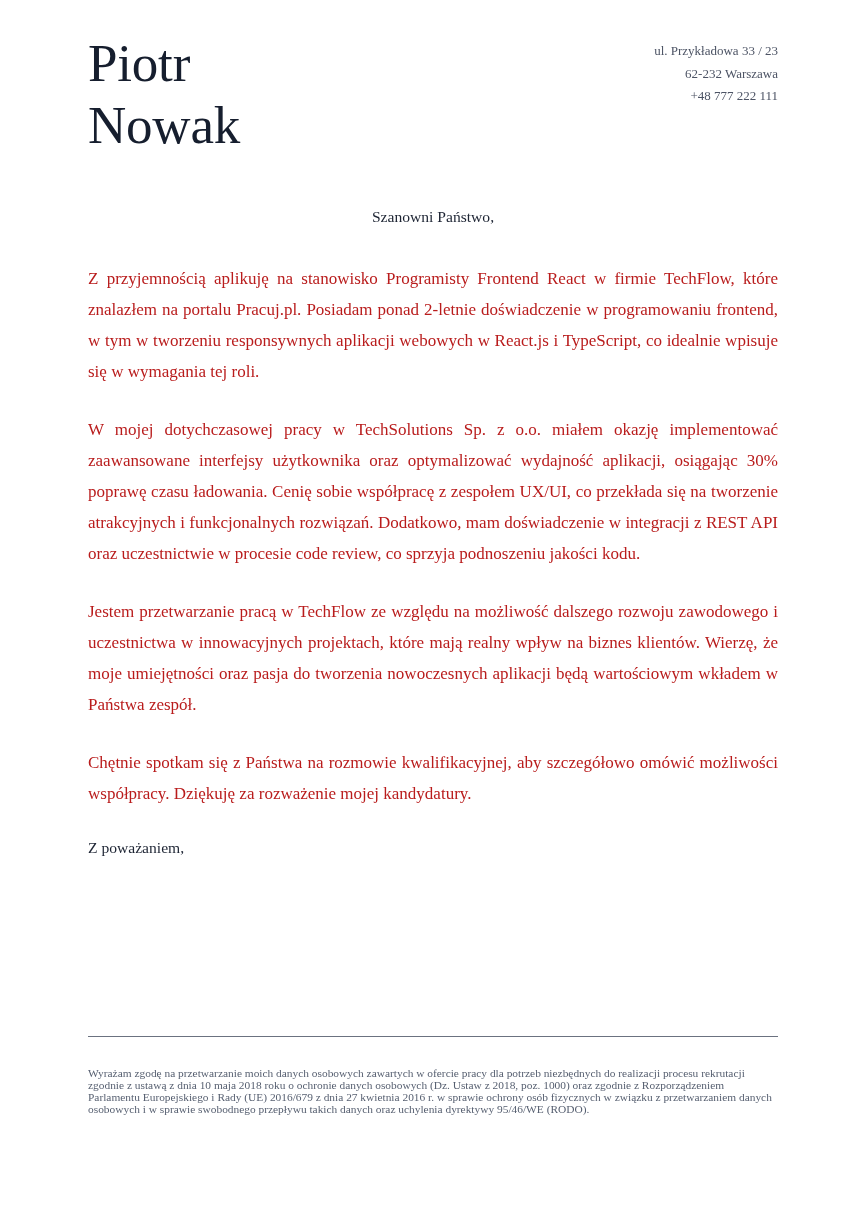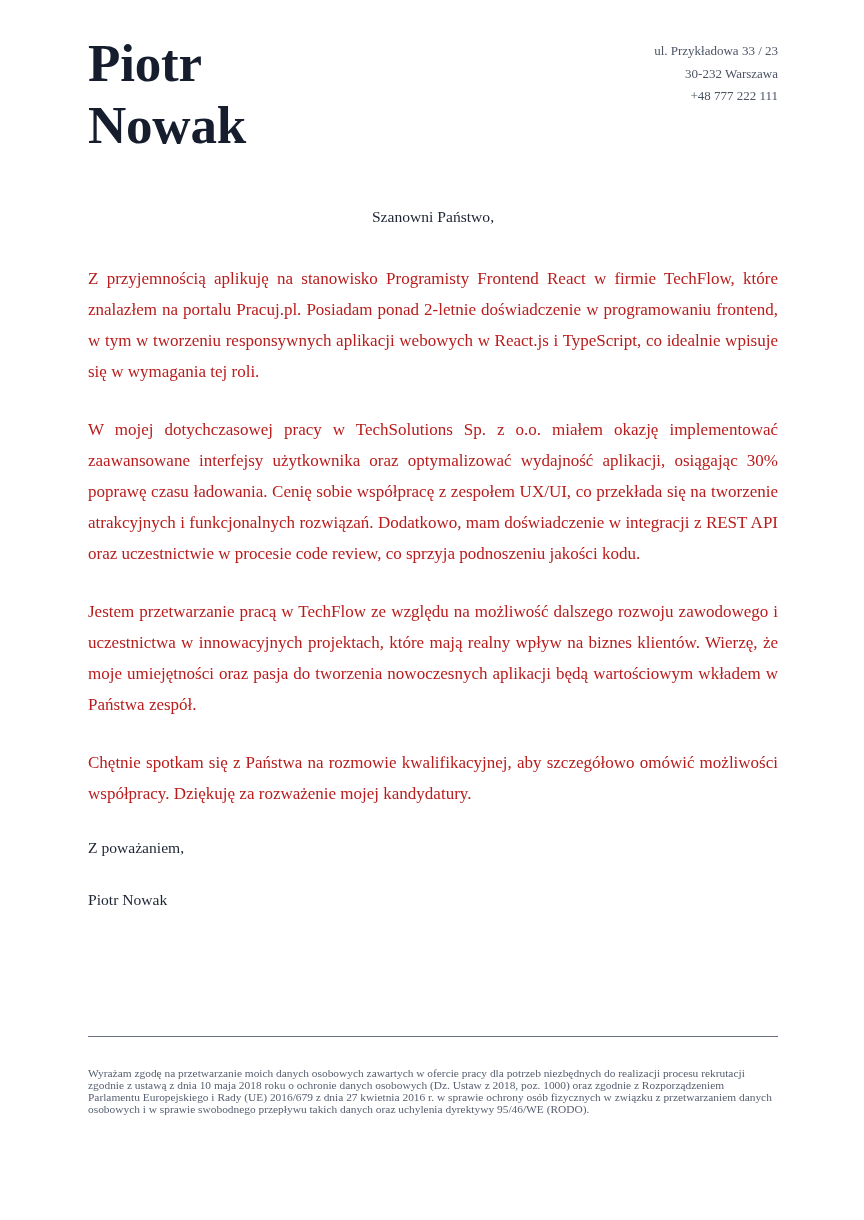--- a/index.html
+++ b/index.html
@@ -31,21 +31,21 @@
   }
   .name-block {
     position: absolute;
     left: 0;
     top: 32px;
     width: 420px;
   }
   .name-line {
     display: block;
     font-family: "Liberation Serif", "DejaVu Serif", serif;
-    font-weight: bold;
+    font-weight: normal;
     font-size: 53px;
     line-height: 62px;
     letter-spacing: -0.2px;
     color: #161e2e;
     white-space: nowrap;
   }
   .contact-block {
     position: absolute;
     right: 0;
     top: 40px;
@@ -128,35 +128,34 @@
   <div class="content">
     <div class="header">
 
       <div class="name-block">
         <span class="name-line">Piotr</span>
         <span class="name-line">Nowak</span>
       </div>
 
       <div class="contact-block">
         <span class="contact-line">ul. Przykładowa 33 / 23</span>
-        <span class="contact-line">30-232 Warszawa</span>
+        <span class="contact-line">62-232 Warszawa</span>
         <span class="contact-line">+48 777 222 111</span>
       </div>
 
     </div>
   </div>
 
   <div class="body-area">
     <p class="salutation">Szanowni Państwo,</p>
     <p class="para">Z przyjemnością aplikuję na stanowisko Programisty Frontend React w firmie TechFlow, które znalazłem na portalu Pracuj.pl. Posiadam ponad 2-letnie doświadczenie w programowaniu frontend, w tym w tworzeniu responsywnych aplikacji webowych w React.js i TypeScript, co idealnie wpisuje się w wymagania tej roli.</p>
     <p class="para">W mojej dotychczasowej pracy w TechSolutions Sp. z o.o. miałem okazję implementować zaawansowane interfejsy użytkownika oraz optymalizować wydajność aplikacji, osiągając 30% poprawę czasu ładowania. Cenię sobie współpracę z zespołem UX/UI, co przekłada się na tworzenie atrakcyjnych i funkcjonalnych rozwiązań. Dodatkowo, mam doświadczenie w integracji z REST API oraz uczestnictwie w procesie code review, co sprzyja podnoszeniu jakości kodu.</p>
     <p class="para">Jestem przetwarzanie pracą w TechFlow ze względu na możliwość dalszego rozwoju zawodowego i uczestnictwa w innowacyjnych projektach, które mają realny wpływ na biznes klientów. Wierzę, że moje umiejętności oraz pasja do tworzenia nowoczesnych aplikacji będą wartościowym wkładem w Państwa zespół.</p>
     <p class="para">Chętnie spotkam się z Państwa na rozmowie kwalifikacyjnej, aby szczegółowo omówić możliwości współpracy. Dziękuję za rozważenie mojej kandydatury.</p>
     <p class="closing">Z poważaniem,</p>
-    <p class="signature">Piotr Nowak</p>
   </div>
 
   <div class="footer">
     <div class="divider"></div>
     <p class="consent">Wyrażam zgodę na przetwarzanie moich danych osobowych zawartych w ofercie pracy dla potrzeb niezbędnych do realizacji procesu rekrutacji zgodnie z ustawą z dnia 10 maja 2018 roku o ochronie danych osobowych (Dz. Ustaw z 2018, poz. 1000) oraz zgodnie z Rozporządzeniem Parlamentu Europejskiego i Rady (UE) 2016/679 z dnia 27 kwietnia 2016 r. w sprawie ochrony osób fizycznych w związku z przetwarzaniem danych osobowych i w sprawie swobodnego przepływu takich danych oraz uchylenia dyrektywy 95/46/WE (RODO).</p>
   </div>
 
 </div>
 
 </body></html>

